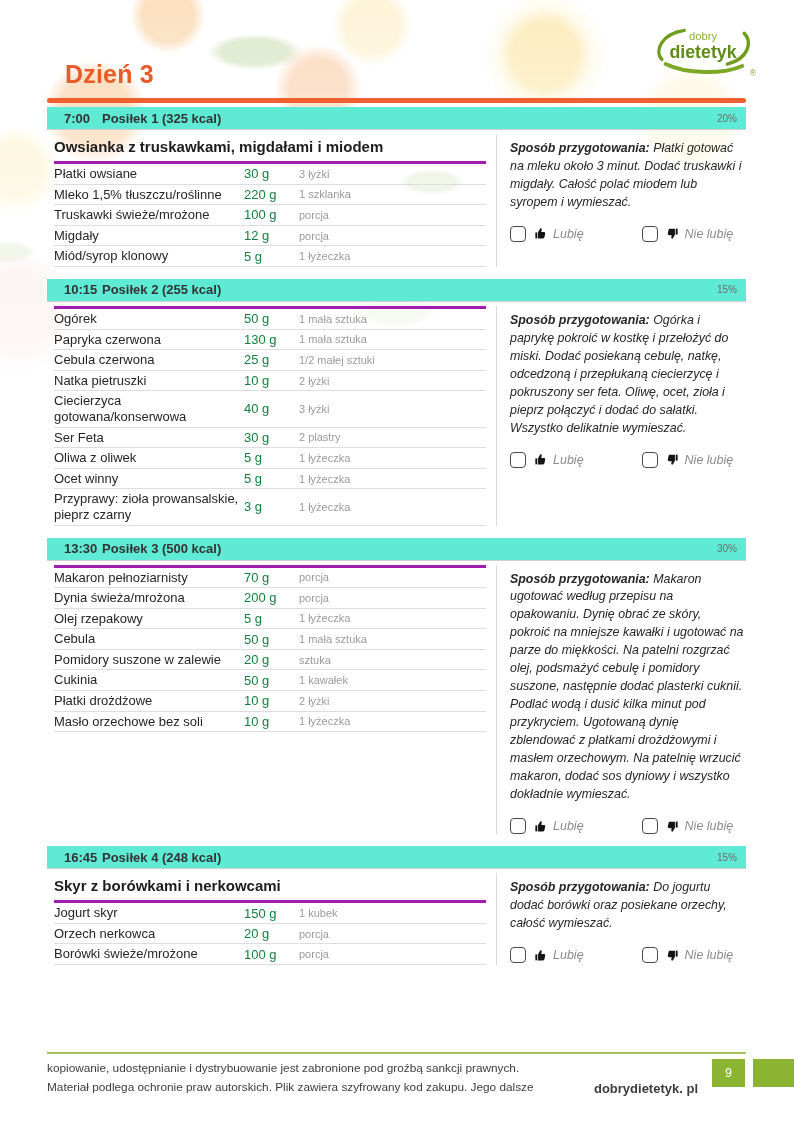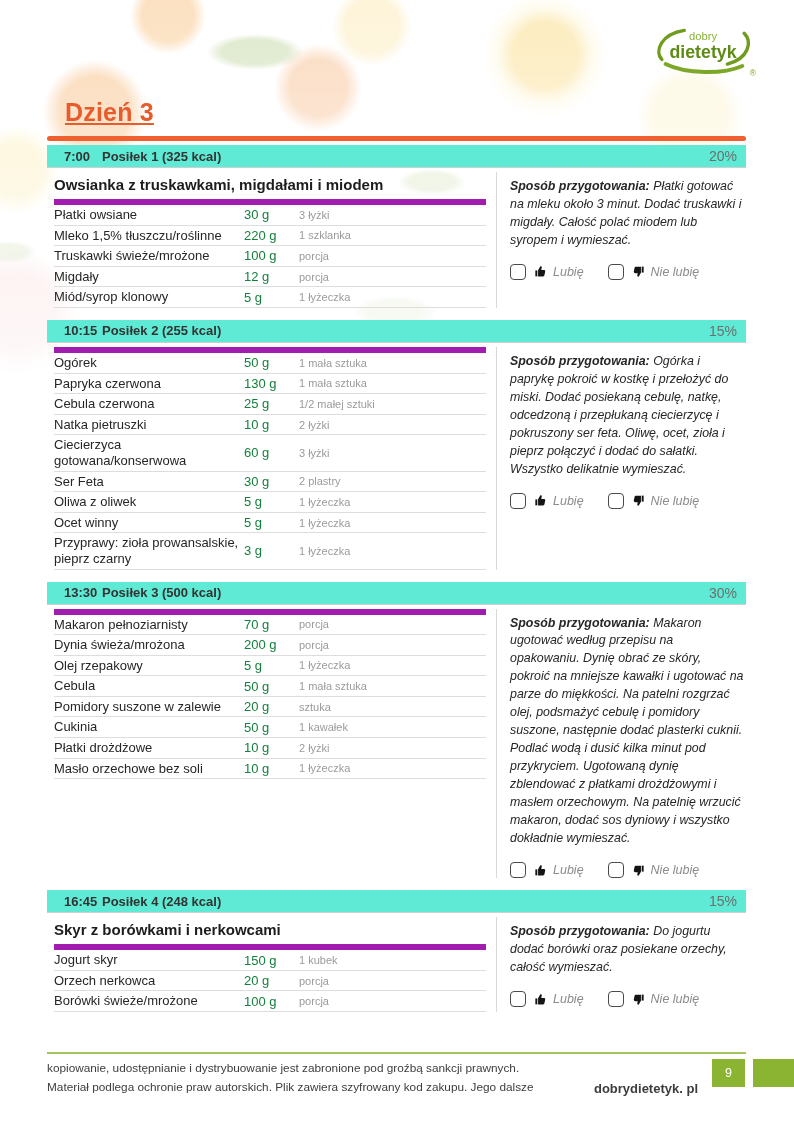--- a/index.html
+++ b/index.html
@@ -32,49 +32,49 @@
     content:""; position:absolute; inset:0;
     background:linear-gradient(180deg, rgba(255,255,255,.30) 0%, rgba(255,255,255,.72) 45%, rgba(255,255,255,.96) 78%, #ffffff 100%);
   }
 
   
   .logo{ position:absolute; top:22px; right:32px; width:118px; height:58px; }
   .logo svg{ width:100%; height:100%; }
 
   
   .content{ position:relative; margin:0 48px 0 47px; }
-  .day-title{ margin:0 0 0 18px; padding-top:98px; font-size:25px; font-weight:700; letter-spacing:.2px;text-decoration:underline; }
+  .day-title{ margin:0 0 0 18px; padding-top:60px; font-size:25px; font-weight:700; letter-spacing:.2px; }
   .accent-line{ height:5px; border-radius:3px; margin-top:9px; }
 
   .meal-bar{
     display:flex; align-items:center; height:23px; margin-top:4px;
     background:#5eead4; border-bottom:1px solid #cfcfcf;
     font-size:13px; color:#333;
   }
   .meal-time{ width:55px; padding-left:17px; font-weight:600; }
   .meal-name{ font-weight:600; }
-  .meal-pct{ margin-left:auto; padding-right:9px; font-size:14px; color:#6e6e6e; }
+  .meal-pct{ margin-left:auto; padding-right:9px; font-size:10px; color:#6e6e6e; }
 
   .meal-body{ display:flex; align-items:stretch; padding:4px 0 8px; }
   .col-left{ width:449px; padding-right:10px; }
   .col-right{ flex:1; border-left:1px solid #d9d9d9; padding:6px 2px 0 13px;font-style:italic; }
 
   .dish-title{ margin:4px 0 6px 7px; font-size:15px; font-weight:700; color:#1d1d1d; }
-  .ing-table{ margin-left:7px; border-top:6px solid #a21caf; }
+  .ing-table{ margin-left:7px; border-top:3px solid #a21caf; }
   .ing-row{ display:flex; align-items:center; border-bottom:1px solid #dddddd; padding:2px 0; min-height:20px; }
   .ing-name{ width:190px; font-size:13px; line-height:1.2; color:#262626; }
   .ing-amt{ width:55px; font-size:13px; color:#15803d; }
   .ing-measure{ flex:1; font-size:11px; color:#9b9b9b; }
 
   .prep{ font-size:12.4px; line-height:1.45; color:#262626; }
   .prep .lbl{ font-weight:700; }
 
-  .likes{ display:flex; align-items:center; margin-top:14px; }
+  .likes{ display:flex; align-items:center; margin-top:14px;gap:20px; }
   .like-group{ display:flex; align-items:center; }
-  .like-group + .like-group{ margin-left:24px; }
+  .like-group + .like-group{ margin-left:38px; }
   .cb{ width:16px; height:16px; border:1.5px solid #4a4a4a; border-radius:4px; background:#fff; cursor:pointer; }
   .thumb{ display:flex; margin-left:8px; }
   .thumb svg{ width:13px; height:13px; fill:#141414; }
   .thumb.down svg{ transform:rotate(180deg); }
   .like-label{ margin-left:6px; font-size:12.5px; color:#8b8b8b; }
 
   
   .footer{ position:absolute; left:0; right:0; top:1052px; }
   .footer-line{ margin-left:47px; width:699px; height:2px; }
   .footer-row{ display:flex; align-items:flex-start; padding-left:47px; margin-top:5px; }
@@ -208,21 +208,21 @@
               </div>
 
               <div class="ing-row">
                 <span class="ing-name">Natka pietruszki</span>
                 <span class="ing-amt">10 g</span>
                 <span class="ing-measure">2 łyżki</span>
               </div>
 
               <div class="ing-row">
                 <span class="ing-name">Ciecierzyca gotowana/konserwowa</span>
-                <span class="ing-amt">60 g</span>
+                <span class="ing-amt">40 g</span>
                 <span class="ing-measure">3 łyżki</span>
               </div>
 
               <div class="ing-row">
                 <span class="ing-name">Ser Feta</span>
                 <span class="ing-amt">30 g</span>
                 <span class="ing-measure">2 plastry</span>
               </div>
 
               <div class="ing-row">

